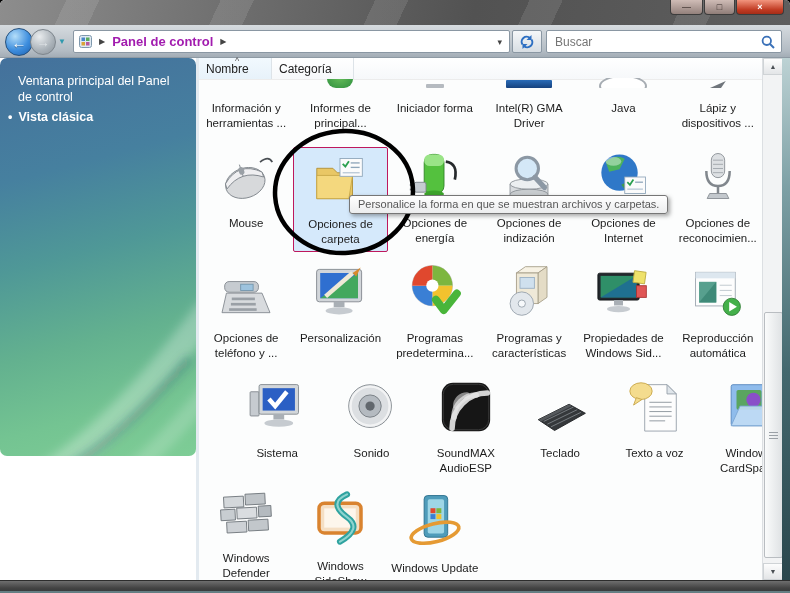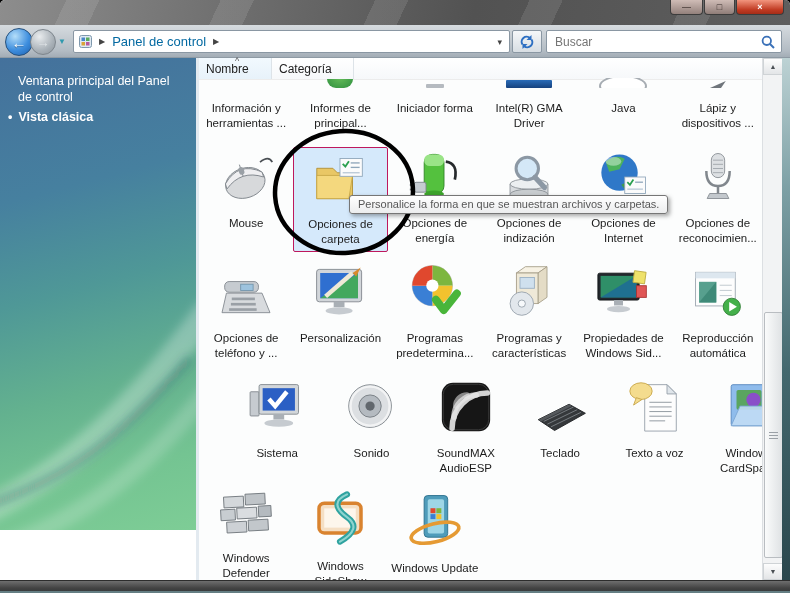--- a/index.html
+++ b/index.html
@@ -23,33 +23,33 @@
     background:linear-gradient(#d6dbdf,#b3bcc4 80%,#a3adb6);border-bottom:1px solid #8e9aa4;box-sizing:border-box;}
   .navbtn{position:absolute;border-radius:50%;display:flex;align-items:center;justify-content:center;}
   .back{left:5px;top:3px;width:26px;height:26px;border:1px solid #25507c;
     background:radial-gradient(circle at 35% 28%,#b4def9,#3e8ede 55%,#1a5dac);color:#fff;font-size:15px;font-weight:bold;text-shadow:0 1px 1px rgba(0,0,0,.4);}
   .fwd{left:30px;top:4px;width:24px;height:24px;border:1px solid #7d858c;
     background:radial-gradient(circle at 35% 28%,#e9ecee,#a9b1b8 60%,#8a9299);color:#dfe3e6;font-size:13px;font-weight:bold;}
   .navcaret{position:absolute;left:58px;top:12px;font-size:8px;color:#2f99ae;}
   .addressbar{position:absolute;left:73px;top:5px;width:437px;height:23px;background:#fff;
     border:1px solid #8a97a3;border-radius:2px;box-sizing:border-box;display:flex;align-items:center;padding:0 5px;}
   .crumb-arrow{font-size:8px;color:#444;margin:0 7px;}
-  .crumb-text{font-size:13px;color:#0369a1;}
+  .crumb-text{font-size:13px;color:#a21caf;font-weight:bold;}
   .addr-caret{margin-left:auto;font-size:9px;color:#444;padding-right:2px;}
   .refreshbtn{position:absolute;left:512px;top:5px;width:30px;height:23px;box-sizing:border-box;
     border:1px solid #8a97a3;border-radius:2px;background:linear-gradient(#f5f7f9,#d8dee3);
     display:flex;align-items:center;justify-content:center;}
   .searchbox{position:absolute;left:546px;top:5px;width:236px;height:23px;background:#fff;
     border:1px solid #8a97a3;border-radius:2px;box-sizing:border-box;display:flex;align-items:center;padding:0 6px;}
   .searchbox input{flex:1;border:none;outline:none;font-family:"Liberation Sans",sans-serif;
     font-size:12px;color:#8a8a8a;background:transparent;}
 
   
-  .sidebar{position:absolute;left:0;top:58px;width:196px;height:472px;overflow:hidden;
-    background:linear-gradient(165deg,#44719c 0%,#46809f 28%,#4f9897 48%,#63b18f 68%,#74c492 85%,#7ecd96 100%);}
+  .sidebar{position:absolute;left:0;top:58px;width:196px;height:398px;overflow:hidden;
+    background:linear-gradient(165deg,#44719c 0%,#46809f 28%,#4f9897 48%,#63b18f 68%,#74c492 85%,#7ecd96 100%);border-radius:7px;}
   .sidebar svg{position:absolute;left:0;top:0;}
   .sb-main{position:absolute;left:18px;top:15px;width:162px;color:#fff;font-size:12.5px;line-height:1.3;cursor:default;}
   .sb-classic{position:absolute;left:8px;top:52px;color:#fff;font-size:12.5px;font-weight:bold;display:flex;gap:6px;cursor:default;}
 
   
   .content{position:absolute;left:196px;top:58px;width:566px;height:522px;background:#fcfdfd;
     border-left:3px solid #e3eaf0;box-sizing:content-box;}
   .colheaders{position:absolute;left:0;top:0;width:100%;height:21px;display:flex;
     background:linear-gradient(#ffffff,#f6f8fa);border-bottom:1px solid #ececec;font-size:12px;color:#222;}
   .col{display:flex;align-items:center;padding-left:7px;border-right:1px solid #dde3e8;position:relative;box-sizing:border-box;}

